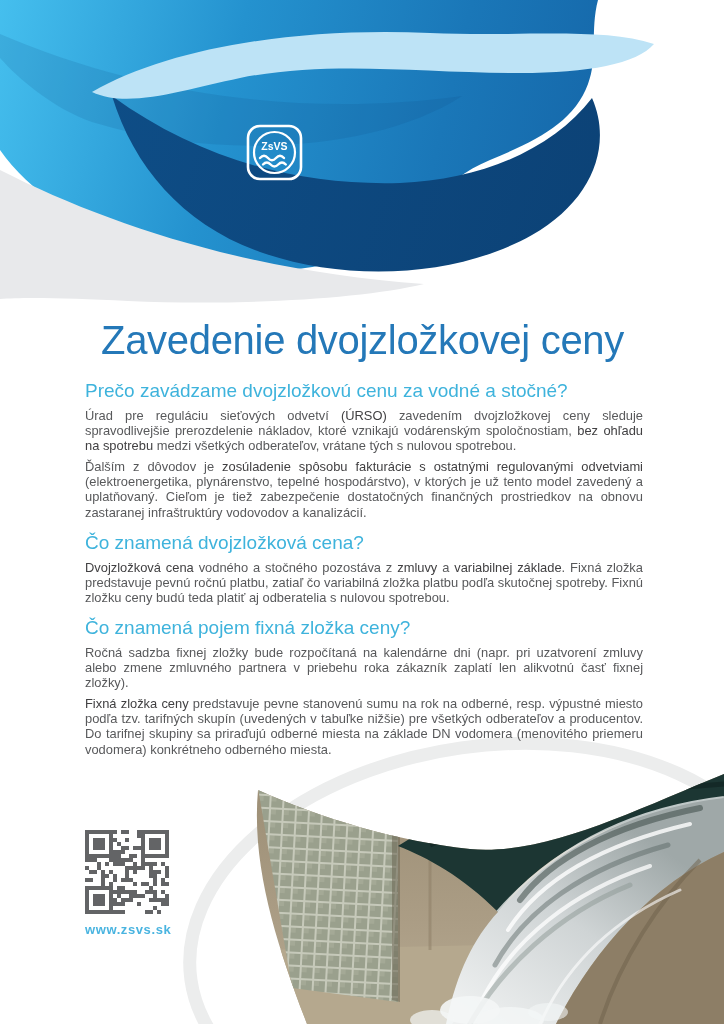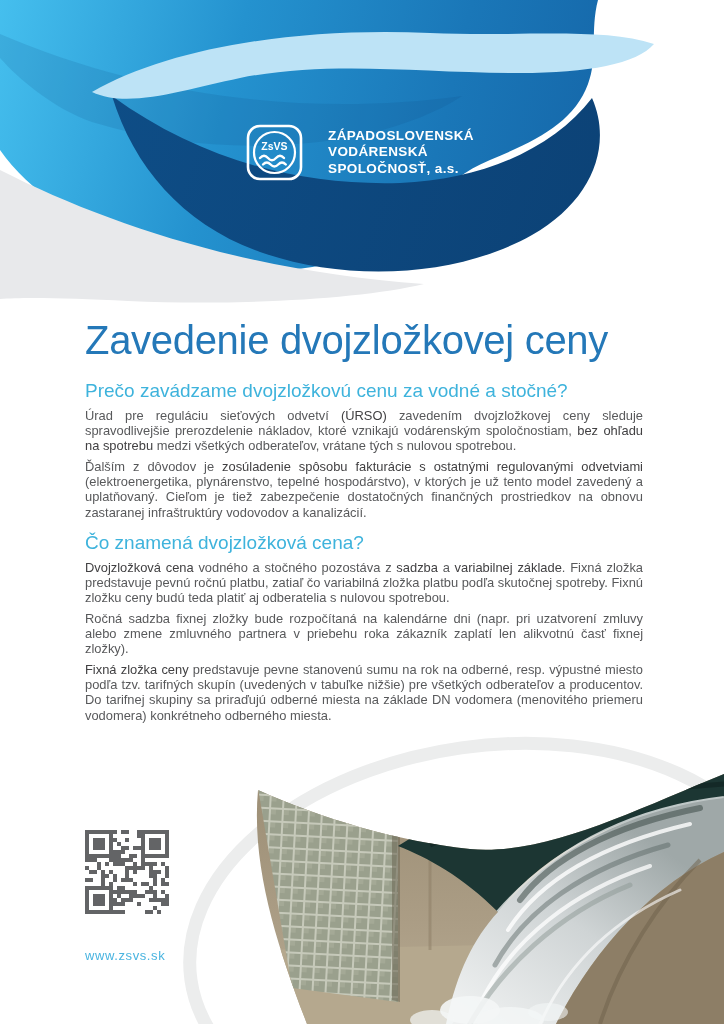--- a/index.html
+++ b/index.html
@@ -21,30 +21,30 @@
     font-family:"Liberation Sans",sans-serif;color:var(--body-gray);
   }
   #art{position:absolute;inset:0;width:724px;height:1024px;z-index:0}
   
   .logo-wrap{position:absolute;left:246px;top:124px;z-index:2;display:flex;align-items:center;gap:25px}
   .company{color:#fff;font-weight:bold;font-size:13.5px;line-height:16.5px;letter-spacing:.4px}
   
   main{position:absolute;left:85px;top:318px;width:558px;z-index:1}
   h1.page-title{
     font-size:40px;font-weight:300;letter-spacing:-.3px;line-height:44px;
-    color:var(--title-blue);margin-bottom:18px;
+    color:var(--title-blue);margin-bottom:18px;margin-left:16px;
   }
   h2.sec{font-size:19px;font-weight:normal;color:var(--heading-teal);margin:12px 0 6px}
   main p{font-size:12.9px;line-height:15.1px;text-align:justify;margin:0 0 6px;color:var(--body-gray)}
   main p .b{font-weight:normal;color:var(--bold-gray)}
   
   .qr-box{position:absolute;left:85px;top:830px;width:84px;height:84px;z-index:1}
   .website{
-    position:absolute;left:85px;top:948px;z-index:1;
-    font-size:13px;font-weight:normal;letter-spacing:.6px;color:var(--link-teal);
+    position:absolute;left:85px;top:922px;z-index:1;
+    font-size:13px;font-weight:bold;letter-spacing:.6px;color:var(--link-teal);
     text-decoration:none;display:inline-block;
   }
 </style>
 </head>
 <body>
 
 <svg id="art" viewBox="0 0 724 1024" aria-hidden="true">
   <defs>
     <linearGradient id="blueGrad" gradientUnits="userSpaceOnUse" x1="0" y1="0" x2="620" y2="150">
       <stop offset="0" stop-color="#45bfee"></stop>
@@ -131,42 +131,38 @@
 </svg>
 
 <div class="logo-wrap">
   <svg width="57" height="57" viewBox="0 0 57 57">
     <rect x="2" y="2" width="53" height="53" rx="12" fill="none" stroke="#ffffff" stroke-width="2.6"></rect>
     <circle cx="28.5" cy="28.5" r="20.5" fill="none" stroke="#ffffff" stroke-width="2.2"></circle>
     <text x="28.5" y="26" text-anchor="middle" font-family="Liberation Sans, sans-serif" font-size="10.5" font-weight="bold" fill="#ffffff">ZsVS</text>
     <path d="M14,34 q4,-4.5 8,0 t8,0 t8,0" fill="none" stroke="#ffffff" stroke-width="2.4" stroke-linecap="round"></path>
     <path d="M17,40.5 q3.8,-4 7.6,0 t7.6,0 t7.6,0" fill="none" stroke="#ffffff" stroke-width="2.4" stroke-linecap="round"></path>
   </svg>
-  <div class="company">
-    <div>ZÁPADOSLOVENSKÁ</div>
-    <div>VODÁRENSKÁ</div>
-    <div>SPOLOČNOSŤ, a.s.</div>
-  </div>
 </div>
 
 <main>
   <h1 class="page-title">Zavedenie dvojzložkovej ceny</h1>
 
   <section>
     <h2 class="sec">Prečo zavádzame dvojzložkovú cenu za vodné a stočné?</h2>
     <p><span>Úrad pre reguláciu sieťových odvetví </span><span class="b">(ÚRSO)</span><span> zavedením dvojzložkovej ceny sleduje spravodlivejšie prerozdelenie nákladov, ktoré vznikajú vodárenským spoločnostiam, </span><span class="b">bez ohľadu na spotrebu</span><span> medzi všetkých odberateľov, vrátane tých s nulovou spotrebou.</span></p>
     <p><span>Ďalším z dôvodov je </span><span class="b">zosúladenie spôsobu fakturácie s ostatnými regulovanými odvetviami</span><span> (elektroenergetika, plynárenstvo, tepelné hospodárstvo), v ktorých je už tento model zavedený a uplatňovaný. Cieľom je tiež zabezpečenie dostatočných finančných prostriedkov na obnovu zastaranej infraštruktúry vodovodov a kanalizácií.</span></p>
   </section>
 
   <section>
     <h2 class="sec">Čo znamená dvojzložková cena?</h2>
-    <p><span class="b">Dvojzložková cena</span><span> vodného a stočného pozostáva z </span><span class="b">sadzba</span><span> a </span><span class="b">variabilnej základe</span><span>. Fixná zložka predstavuje pevnú ročnú platbu, zatiaľ čo variabilná zložka platbu podľa skutočnej spotreby. Fixnú zložku ceny budú teda platiť aj odberatelia s nulovou spotrebou.</span></p>
+    <p><span class="b">Dvojzložková cena</span><span> vodného a stočného pozostáva z </span><span class="b">zmluvy</span><span> a </span><span class="b">variabilnej základe</span><span>. Fixná zložka predstavuje pevnú ročnú platbu, zatiaľ čo variabilná zložka platbu podľa skutočnej spotreby. Fixnú zložku ceny budú teda platiť aj odberatelia s nulovou spotrebou.</span></p>
   </section>
 
   <section>
+    <h2 class="sec">Čo znamená pojem fixná zložka ceny?</h2>
     <p><span>Ročná sadzba fixnej zložky bude rozpočítaná na kalendárne dni (napr. pri uzatvorení zmluvy alebo zmene zmluvného partnera v priebehu roka zákazník zaplatí len alikvotnú časť fixnej zložky).</span></p>
     <p><span class="b">Fixná zložka ceny</span><span> predstavuje pevne stanovenú sumu na rok na odberné, resp. výpustné miesto podľa tzv. tarifných skupín (uvedených v tabuľke nižšie) pre všetkých odberateľov a producentov. Do tarifnej skupiny sa priraďujú odberné miesta na základe DN vodomera (menovitého priemeru vodomera) konkrétneho odberného miesta.</span></p>
   </section>
 </main>
 
 <div class="qr-box">
   <svg id="qr" width="84" height="84" viewBox="0 0 84 84">
       <rect width="84" height="84" fill="#ffffff"></rect>
       <rect x="0" y="0" width="4" height="4" fill="#636466"></rect>
       <rect x="4" y="0" width="4" height="4" fill="#636466"></rect>

